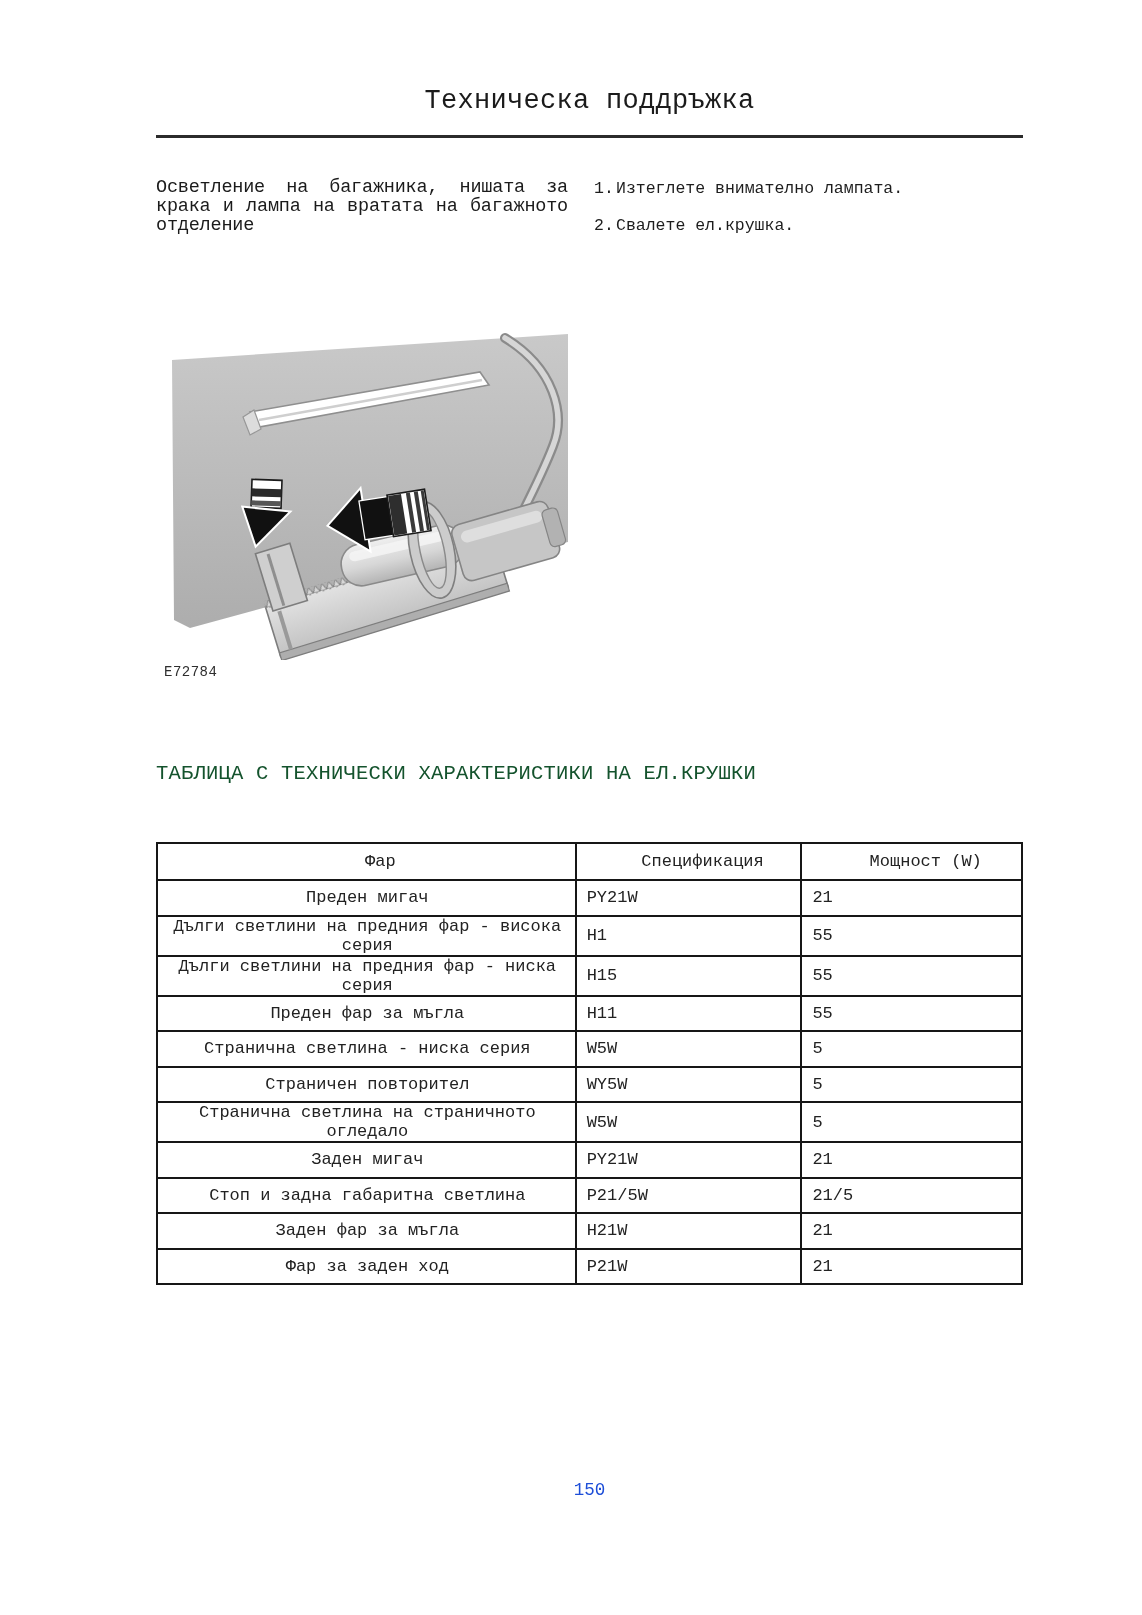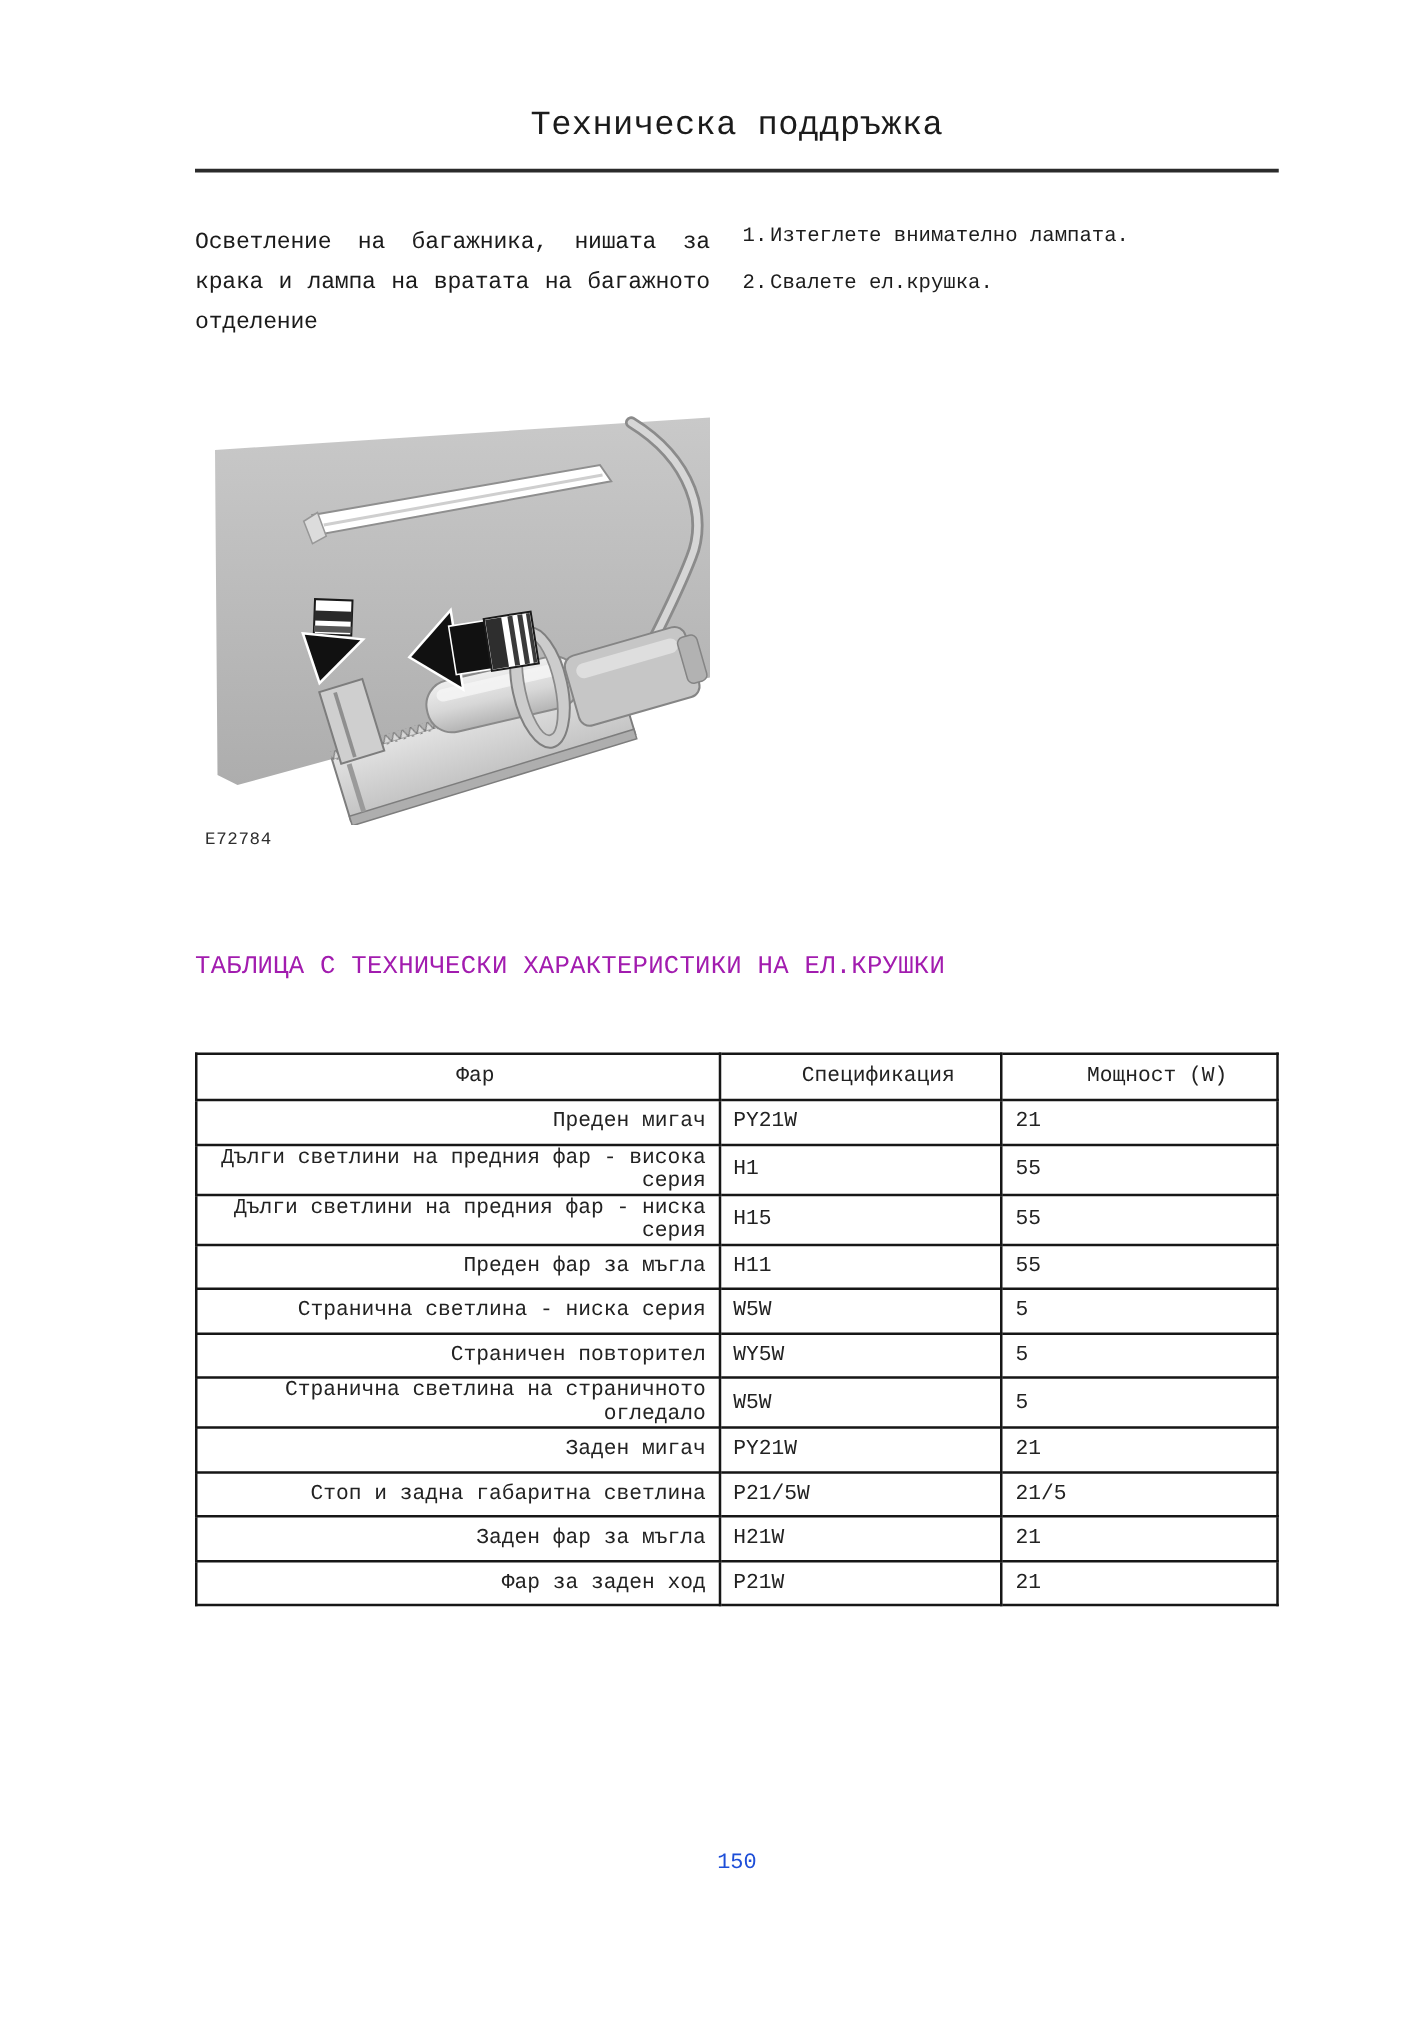--- a/index.html
+++ b/index.html
@@ -20,50 +20,50 @@
     position:absolute;top:135px;left:156px;width:867px;height:3px;
     background:#2b2b2b;
   }
   
   .intro{
     position:absolute;top:178px;left:156px;width:867px;
     display:flex;align-items:flex-start;
   }
   .intro-heading{
     width:412px;flex:0 0 412px;
-    font-size:18.5px;line-height:32px;text-align:justify;
+    font-size:18.5px;line-height:19px;text-align:justify;
     letter-spacing:-0.2px;color:#1b1b1b;
   }
   .steps{flex:1;margin-left:26px;font-size:16.5px;line-height:21px;}
   .step{display:flex;margin-bottom:16px;}
   .step-num{width:18px;flex:0 0 18px;}
   .step-text{margin-left:4px;}
   
   .figure{position:absolute;top:328px;left:164px;width:406px;}
   .figure svg{display:block;}
   .figure-label{
     margin-top:4px;font-size:14px;letter-spacing:0.5px;color:#2e2e2e;
   }
   
   .section-title{
     position:absolute;top:762px;left:156px;width:867px;
-    font-size:20.5px;letter-spacing:0.2px;color:#a21caf;
+    font-size:20.5px;letter-spacing:0.2px;color:#14532d;
   }
   .bulb-table{
     position:absolute;top:842px;left:156px;width:867px;
     border-collapse:collapse;table-layout:fixed;
     font-size:17px;color:#222;
   }
   .bulb-table th,.bulb-table td{
     border:2.5px solid #161616;
     padding:0 10px;
   }
   .bulb-table th{height:35px;font-weight:normal;text-align:center;padding-left:38px;}
   .bulb-table td{height:33.5px;}
-  .bulb-table td.c-name{text-align:right;padding-left:12px;}
+  .bulb-table td.c-name{text-align:center;padding-left:12px;}
   .col-name{width:48.4%;}
   .col-spec{width:26.1%;}
   .col-power{width:25.5%;}
   sup{font-size:0.58em;vertical-align:super;line-height:0;}
   
   .page-number{
     position:absolute;top:1480px;left:156px;width:867px;
     text-align:center;font-size:17.5px;color:#1d4ed8;
   }
 </style>

